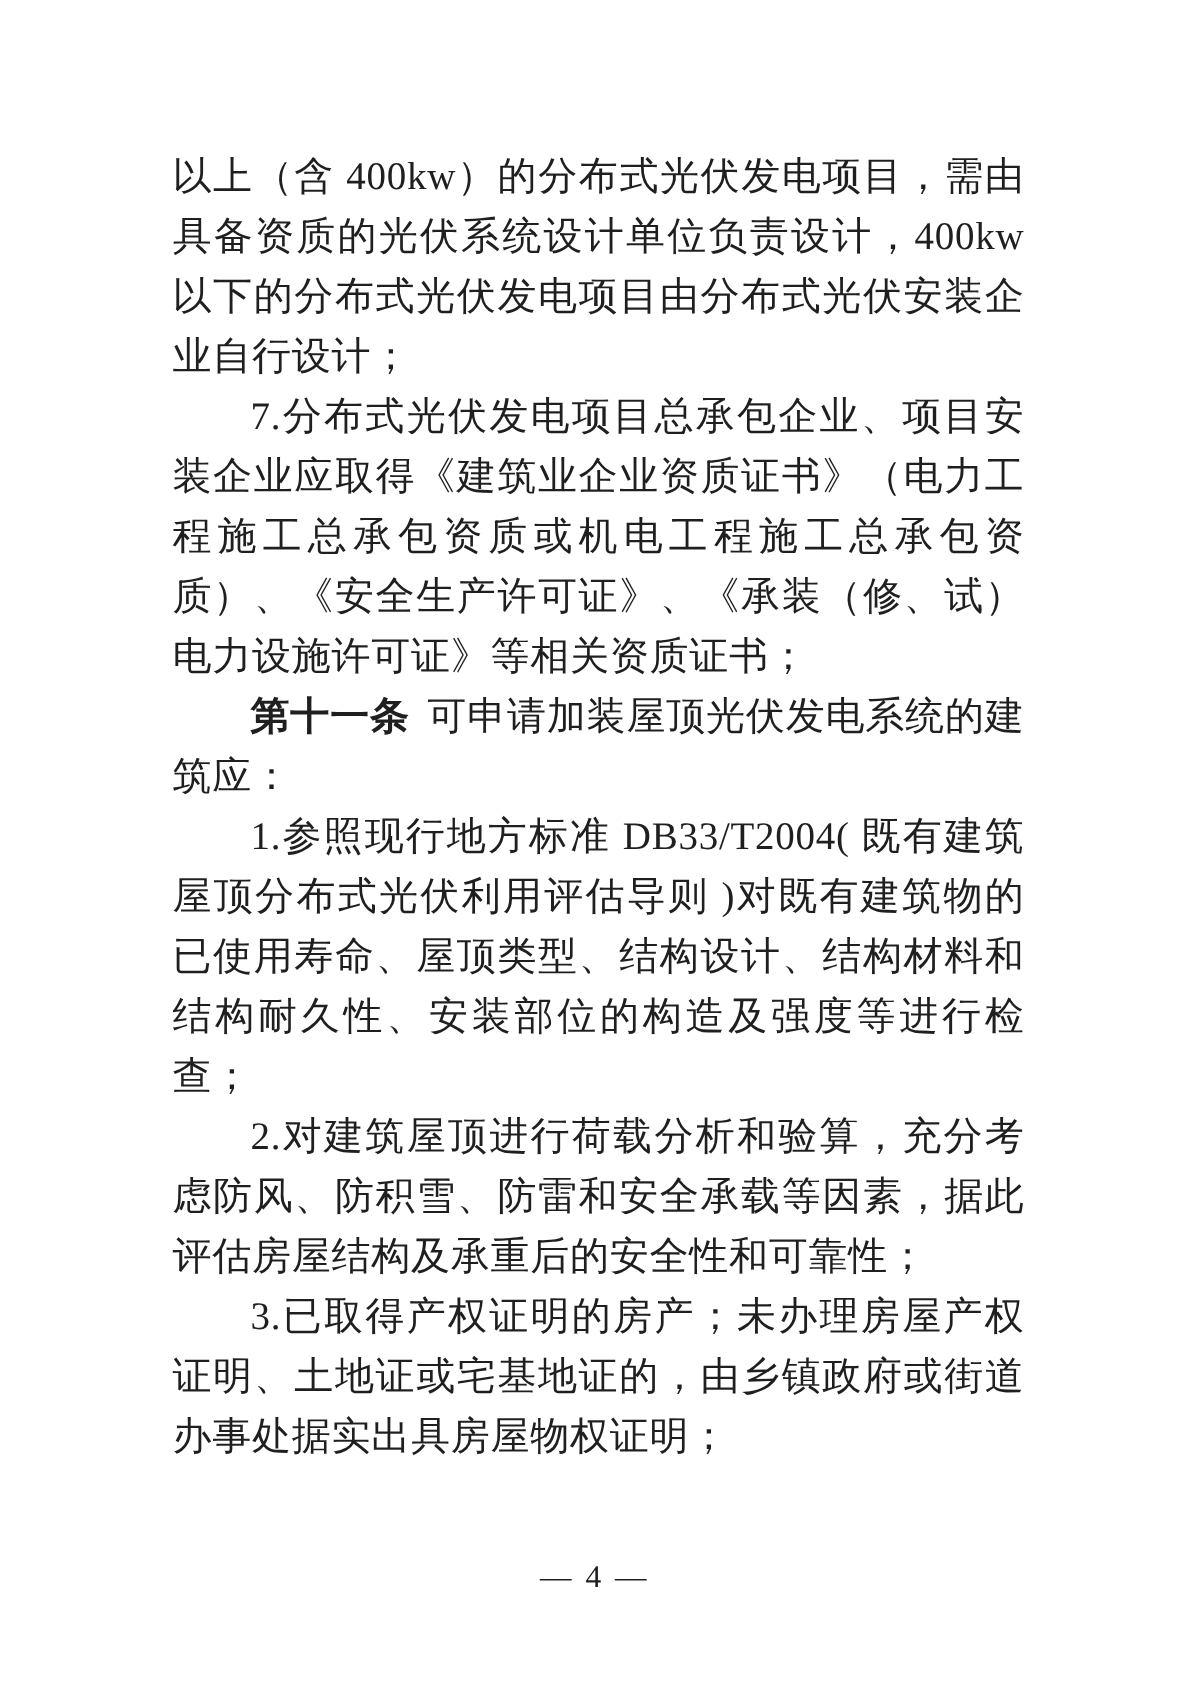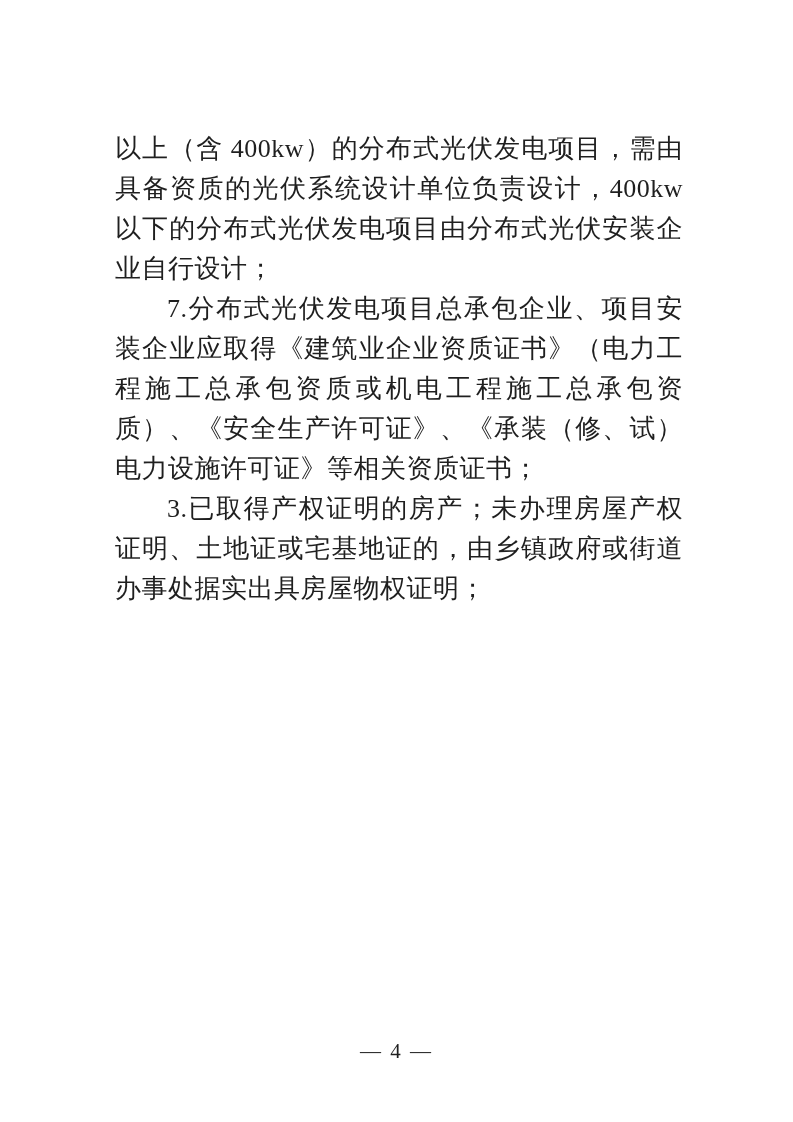--- a/index.html
+++ b/index.html
@@ -27,21 +27,20 @@
     padding: 0;
     font-size: 26px;
     line-height: 40px;
     text-align: justify;
     text-justify: inter-character;
     letter-spacing: 0.5px;
     text-indent: 2em;
   }
   .content p.continuation {
     text-indent: 0;
-    margin-top: 31px;
   }
   .lead {
     font-weight: bold;
     margin-right: 0.45em;
   }
   .footer {
     position: absolute;
     left: 0;
     right: 0;
     bottom: 58px;
@@ -51,17 +50,20 @@
     color: #1f1f1f;
   }
 </style>
 </head>
 <body>
 
 <div class="page">
   <div class="content">
     <p class="continuation"><span>以上（含 400kw）的分布式光伏发电项目，需由具备资质的光伏系统设计单位负责设计，400kw 以下的分布式光伏发电项目由分布式光伏安装企业自行设计；</span></p>
     <p><span>7.分布式光伏发电项目总承包企业、项目安装企业应取得《建筑业企业资质证书》（电力工程施工总承包资质或机电工程施工总承包资质）、《安全生产许可证》、《承装（修、试）电力设施许可证》等相关资质证书；</span></p>
+    <p><b class="lead">第十一条</b><span>可申请加装屋顶光伏发电系统的建筑应：</span></p>
+    <p><span>1.参照现行地方标准 DB33/T2004( 既有建筑屋顶分布式光伏利用评估导则 )对既有建筑物的已使用寿命、屋顶类型、结构设计、结构材料和结构耐久性、安装部位的构造及强度等进行检查；</span></p>
+    <p><span>2.对建筑屋顶进行荷载分析和验算，充分考虑防风、防积雪、防雷和安全承载等因素，据此评估房屋结构及承重后的安全性和可靠性；</span></p>
     <p><span>3.已取得产权证明的房产；未办理房屋产权证明、土地证或宅基地证的，由乡镇政府或街道办事处据实出具房屋物权证明；</span></p>
 
   </div>
   <div class="footer">— 4 —</div>
 </div>
 
 </body></html>

